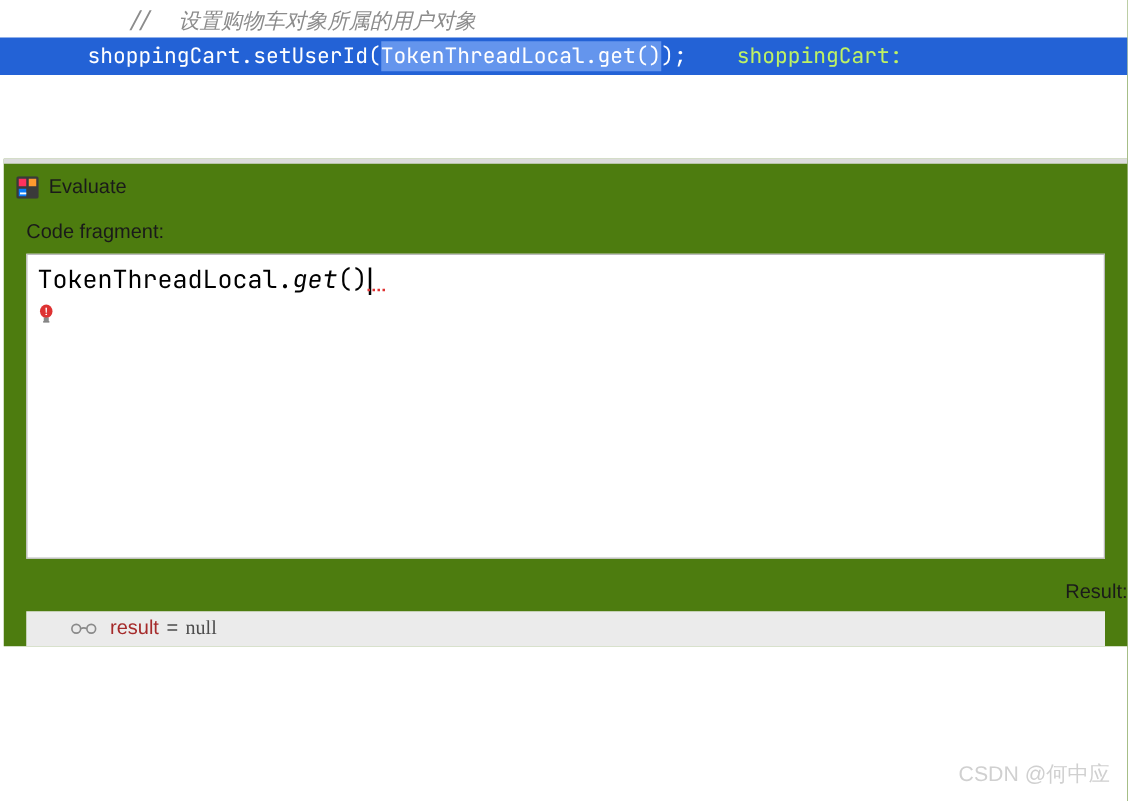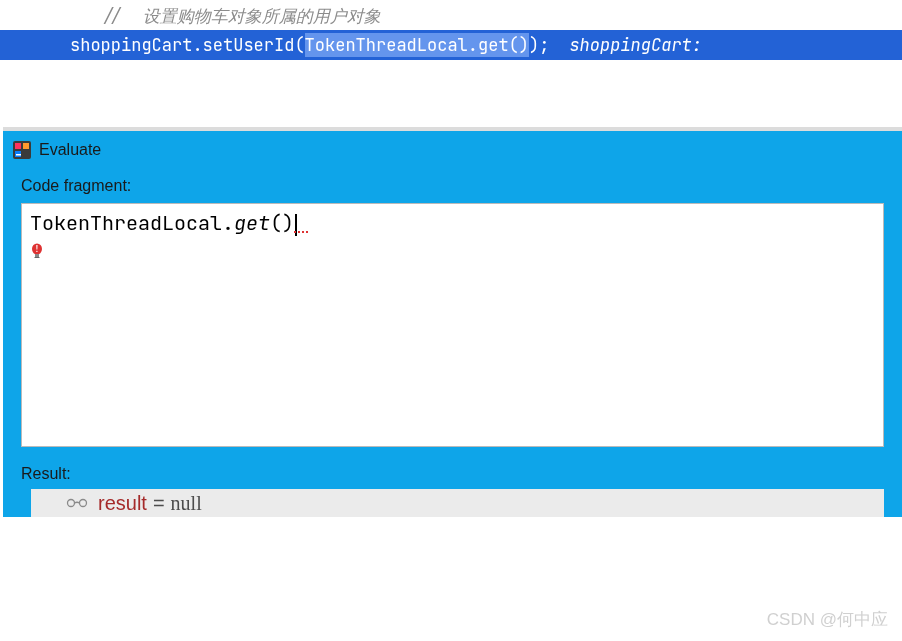--- a/index.html
+++ b/index.html
@@ -47,30 +47,29 @@
       color: #ffffff;
     }
     .code-method {
       text-align: center;
     }
     .selected-expr {
       background: #6495ed;
       padding: 1px 0;
     }
     .inline-hint {
-      color: #ffffff;
-      font-style: italic;
-      margin-left: 20px;
+      color: #bef264;
+      margin-left: 40px;
     }
     .evaluate-panel {
       position: absolute;
       left: 3px;
       top: 127px;
       width: 899px;
-      background: #0ea5e9;
+      background: #4d7c0f;
       border-top: 4px solid #dcdcdc;
     }
     .evaluate-header {
       display: flex;
       align-items: center;
       padding: 10px 14px 10px 10px;
       gap: 8px;
     }
     .app-icon {
       width: 18px;
@@ -129,30 +128,31 @@
       position: absolute;
       top: 35px;
       left: 8px;
       width: 14px;
       height: 16px;
     }
     .result-label {
       padding: 18px 0 4px 18px;
       font-size: 16px;
       color: #1a1a1a;
+      text-align: right;
     }
     .result-row {
-      margin: 2px 18px 0 28px;
+      margin: 2px 18px 0 18px;
       background: #ebebeb;
       display: flex;
       align-items: center;
       height: 28px;
       padding-left: 35px;
       gap: 6px;
-      font-size: 20px;
+      font-size: 16px;
     }
     .glasses-icon {
       color: #8a8a8a;
       font-size: 14px;
       margin-right: 4px;
     }
     .result-name {
       color: #a52a2a;
     }
     .result-eq {

